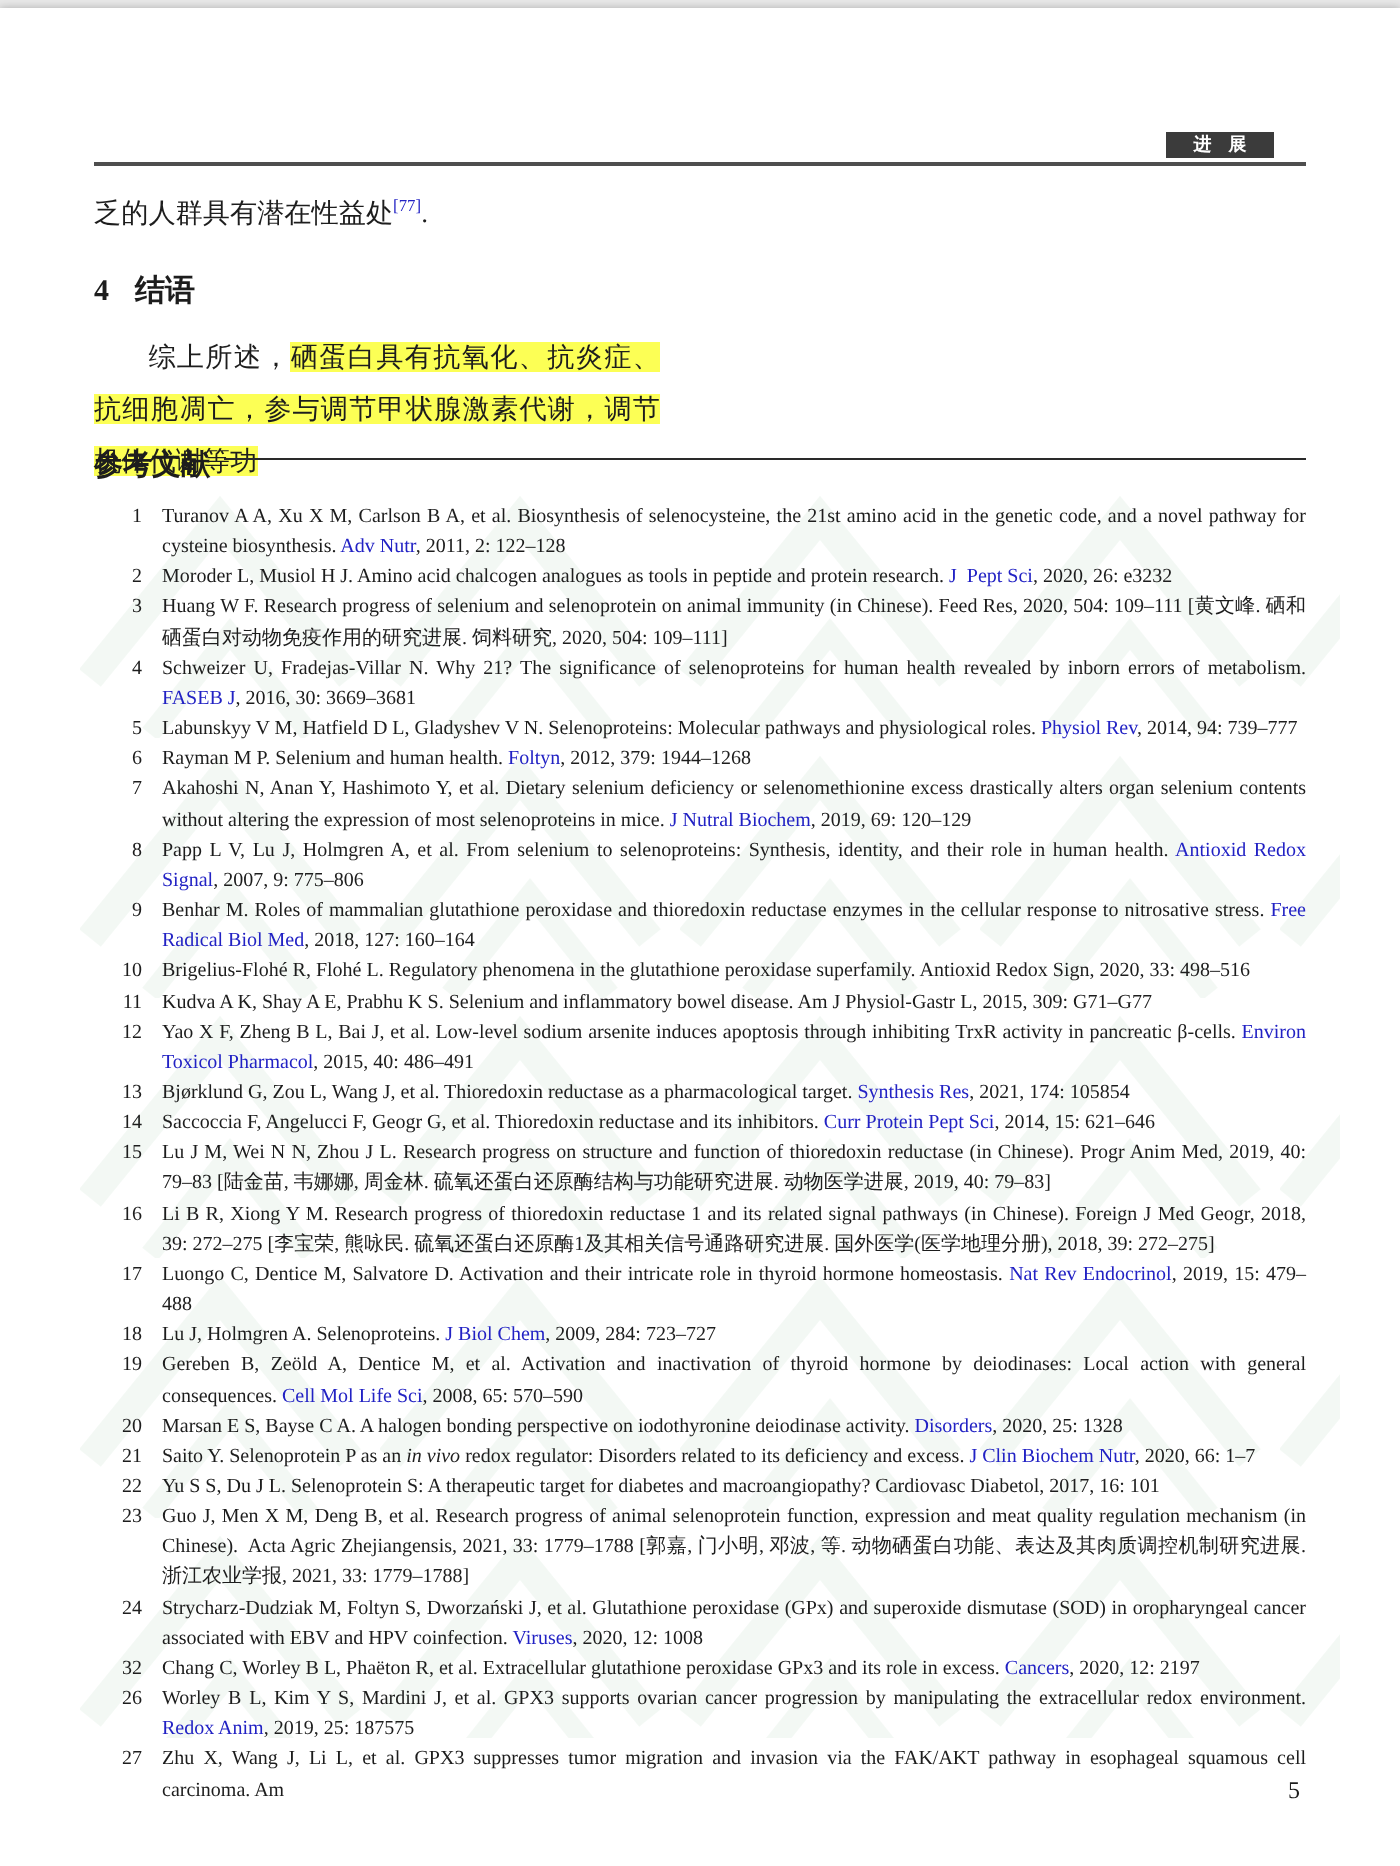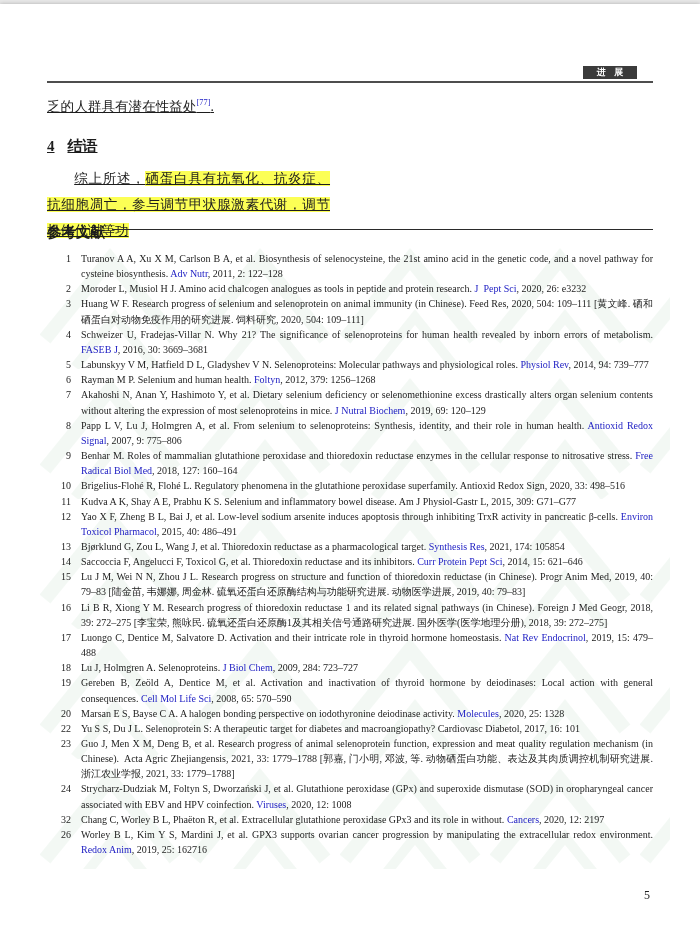--- a/index.html
+++ b/index.html
@@ -24,21 +24,21 @@
     font-family:"Liberation Sans",sans-serif;
     font-size:9px;font-weight:bold;line-height:13px;text-align:center;
     letter-spacing:3px;text-indent:3px;
   }
   .header-rule{
     position:absolute;top:77px;left:47px;width:606px;height:0;
     border-top:2.5px solid #4e4e4e;
   }
   .two-col{
     position:absolute;top:90px;left:47px;width:606px;
-    display:flex;gap:63px;text-decoration:underline;
+    display:flex;gap:63px;
   }
   .col{width:283px;font-size:13.6px;line-height:26px;text-align:justify;}
   .col p{margin:0;}
   .conclusion-heading{
     font-size:15px;font-weight:bold;margin:15px 0 9px 0;line-height:22px;
   }
   .conclusion-heading .h-num{margin-right:13px;}
   .indent2{text-indent:2em;}
   .seg{white-space:pre-wrap;}
   .seg-highlight{background:var(--highlight,#fcff55);}
@@ -116,21 +116,21 @@
       <div class="ref-row">
         <div class="ref-num">4</div>
         <div class="ref-text"><span class="seg seg-plain">Schweizer U, Fradejas-Villar N. Why 21? The significance of selenoproteins for human health revealed by inborn errors of metabolism. </span><span class="seg seg-link">FASEB J</span><span class="seg seg-plain">, 2016, 30: 3669–3681</span></div>
       </div>
       <div class="ref-row">
         <div class="ref-num">5</div>
         <div class="ref-text"><span class="seg seg-plain">Labunskyy V M, Hatfield D L, Gladyshev V N. Selenoproteins: Molecular pathways and physiological roles. </span><span class="seg seg-link">Physiol Rev</span><span class="seg seg-plain">, 2014, 94: 739–777</span></div>
       </div>
       <div class="ref-row">
         <div class="ref-num">6</div>
-        <div class="ref-text"><span class="seg seg-plain">Rayman M P. Selenium and human health. </span><span class="seg seg-link">Foltyn</span><span class="seg seg-plain">, 2012, 379: 1256–1268</span></div>
+        <div class="ref-text"><span class="seg seg-plain">Rayman M P. Selenium and human health. </span><span class="seg seg-link">Foltyn</span><span class="seg seg-plain">, 2012, 379: 1944–1268</span></div>
       </div>
       <div class="ref-row">
         <div class="ref-num">7</div>
         <div class="ref-text"><span class="seg seg-plain">Akahoshi N, Anan Y, Hashimoto Y, et al. Dietary selenium deficiency or selenomethionine excess drastically alters organ selenium contents without altering the expression of most selenoproteins in mice. </span><span class="seg seg-link">J Nutral Biochem</span><span class="seg seg-plain">, 2019, 69: 120–129</span></div>
       </div>
       <div class="ref-row">
         <div class="ref-num">8</div>
         <div class="ref-text"><span class="seg seg-plain">Papp L V, Lu J, Holmgren A, et al. From selenium to selenoproteins: Synthesis, identity, and their role in human health. </span><span class="seg seg-link">Antioxid Redox Signal</span><span class="seg seg-plain">, 2007, 9: 775–806</span></div>
       </div>
       <div class="ref-row">
@@ -148,21 +148,21 @@
       <div class="ref-row">
         <div class="ref-num">12</div>
         <div class="ref-text"><span class="seg seg-plain">Yao X F, Zheng B L, Bai J, et al. Low-level sodium arsenite induces apoptosis through inhibiting TrxR activity in pancreatic β-cells. </span><span class="seg seg-link">Environ Toxicol Pharmacol</span><span class="seg seg-plain">, 2015, 40: 486–491</span></div>
       </div>
       <div class="ref-row">
         <div class="ref-num">13</div>
         <div class="ref-text"><span class="seg seg-plain">Bjørklund G, Zou L, Wang J, et al. Thioredoxin reductase as a pharmacological target. </span><span class="seg seg-link">Synthesis Res</span><span class="seg seg-plain">, 2021, 174: 105854</span></div>
       </div>
       <div class="ref-row">
         <div class="ref-num">14</div>
-        <div class="ref-text"><span class="seg seg-plain">Saccoccia F, Angelucci F, Toxicol G, et al. Thioredoxin reductase and its inhibitors. </span><span class="seg seg-link">Curr Protein Pept Sci</span><span class="seg seg-plain">, 2014, 15: 621–646</span></div>
+        <div class="ref-text"><span class="seg seg-plain">Saccoccia F, Angelucci F, Geogr G, et al. Thioredoxin reductase and its inhibitors. </span><span class="seg seg-link">Curr Protein Pept Sci</span><span class="seg seg-plain">, 2014, 15: 621–646</span></div>
       </div>
       <div class="ref-row">
         <div class="ref-num">15</div>
         <div class="ref-text"><span class="seg seg-plain">Lu J M, Wei N N, Zhou J L. Research progress on structure and function of thioredoxin reductase (in Chinese). Progr Anim Med, 2019, 40: 79–83 [陆金苗, 韦娜娜, 周金林. 硫氧还蛋白还原酶结构与功能研究进展. 动物医学进展, 2019, 40: 79–83]</span></div>
       </div>
       <div class="ref-row">
         <div class="ref-num">16</div>
         <div class="ref-text"><span class="seg seg-plain">Li B R, Xiong Y M. Research progress of thioredoxin reductase 1 and its related signal pathways (in Chinese). Foreign J Med Geogr, 2018, 39: 272–275 [李宝荣, 熊咏民. 硫氧还蛋白还原酶1及其相关信号通路研究进展. 国外医学(医学地理分册), 2018, 39: 272–275]</span></div>
       </div>
       <div class="ref-row">
@@ -172,39 +172,47 @@
       <div class="ref-row">
         <div class="ref-num">18</div>
         <div class="ref-text"><span class="seg seg-plain">Lu J, Holmgren A. Selenoproteins. </span><span class="seg seg-link">J Biol Chem</span><span class="seg seg-plain">, 2009, 284: 723–727</span></div>
       </div>
       <div class="ref-row">
         <div class="ref-num">19</div>
         <div class="ref-text"><span class="seg seg-plain">Gereben B, Zeöld A, Dentice M, et al. Activation and inactivation of thyroid hormone by deiodinases: Local action with general consequences. </span><span class="seg seg-link">Cell Mol Life Sci</span><span class="seg seg-plain">, 2008, 65: 570–590</span></div>
       </div>
       <div class="ref-row">
         <div class="ref-num">20</div>
-        <div class="ref-text"><span class="seg seg-plain">Marsan E S, Bayse C A. A halogen bonding perspective on iodothyronine deiodinase activity. </span><span class="seg seg-link">Molecules</span><span class="seg seg-plain">, 2020, 25: 1328</span></div>
+        <div class="ref-text"><span class="seg seg-plain">Marsan E S, Bayse C A. A halogen bonding perspective on iodothyronine deiodinase activity. </span><span class="seg seg-link">Disorders</span><span class="seg seg-plain">, 2020, 25: 1328</span></div>
+      </div>
+      <div class="ref-row">
+        <div class="ref-num">21</div>
+        <div class="ref-text"><span class="seg seg-plain">Saito Y. Selenoprotein P as an </span><span class="seg seg-italic">in vivo</span><span class="seg seg-plain"> redox regulator: Disorders related to its deficiency and excess. </span><span class="seg seg-link">J Clin Biochem Nutr</span><span class="seg seg-plain">, 2020, 66: 1–7</span></div>
       </div>
       <div class="ref-row">
         <div class="ref-num">22</div>
         <div class="ref-text"><span class="seg seg-plain">Yu S S, Du J L. Selenoprotein S: A therapeutic target for diabetes and macroangiopathy? Cardiovasc Diabetol, 2017, 16: 101</span></div>
       </div>
       <div class="ref-row">
         <div class="ref-num">23</div>
         <div class="ref-text"><span class="seg seg-plain">Guo J, Men X M, Deng B, et al. Research progress of animal selenoprotein function, expression and meat quality regulation mechanism (in Chinese).  Acta Agric Zhejiangensis, 2021, 33: 1779–1788 [郭嘉, 门小明, 邓波, 等. 动物硒蛋白功能、表达及其肉质调控机制研究进展. 浙江农业学报, 2021, 33: 1779–1788]</span></div>
       </div>
       <div class="ref-row">
         <div class="ref-num">24</div>
         <div class="ref-text"><span class="seg seg-plain">Strycharz-Dudziak M, Foltyn S, Dworzański J, et al. Glutathione peroxidase (GPx) and superoxide dismutase (SOD) in oropharyngeal cancer associated with EBV and HPV coinfection. </span><span class="seg seg-link">Viruses</span><span class="seg seg-plain">, 2020, 12: 1008</span></div>
       </div>
       <div class="ref-row">
         <div class="ref-num">32</div>
-        <div class="ref-text"><span class="seg seg-plain">Chang C, Worley B L, Phaëton R, et al. Extracellular glutathione peroxidase GPx3 and its role in without. </span><span class="seg seg-link">Cancers</span><span class="seg seg-plain">, 2020, 12: 2197</span></div>
+        <div class="ref-text"><span class="seg seg-plain">Chang C, Worley B L, Phaëton R, et al. Extracellular glutathione peroxidase GPx3 and its role in excess. </span><span class="seg seg-link">Cancers</span><span class="seg seg-plain">, 2020, 12: 2197</span></div>
       </div>
       <div class="ref-row">
         <div class="ref-num">26</div>
-        <div class="ref-text"><span class="seg seg-plain">Worley B L, Kim Y S, Mardini J, et al. GPX3 supports ovarian cancer progression by manipulating the extracellular redox environment. </span><span class="seg seg-link">Redox Anim</span><span class="seg seg-plain">, 2019, 25: 162716</span></div>
+        <div class="ref-text"><span class="seg seg-plain">Worley B L, Kim Y S, Mardini J, et al. GPX3 supports ovarian cancer progression by manipulating the extracellular redox environment. </span><span class="seg seg-link">Redox Anim</span><span class="seg seg-plain">, 2019, 25: 187575</span></div>
+      </div>
+      <div class="ref-row">
+        <div class="ref-num">27</div>
+        <div class="ref-text"><span class="seg seg-plain">Zhu X, Wang J, Li L, et al. GPX3 suppresses tumor migration and invasion via the FAK/AKT pathway in esophageal squamous cell carcinoma. Am</span></div>
       </div>
     </div>
 
   <div class="page-number">5</div>
 
 </div>
 
 </body></html>

